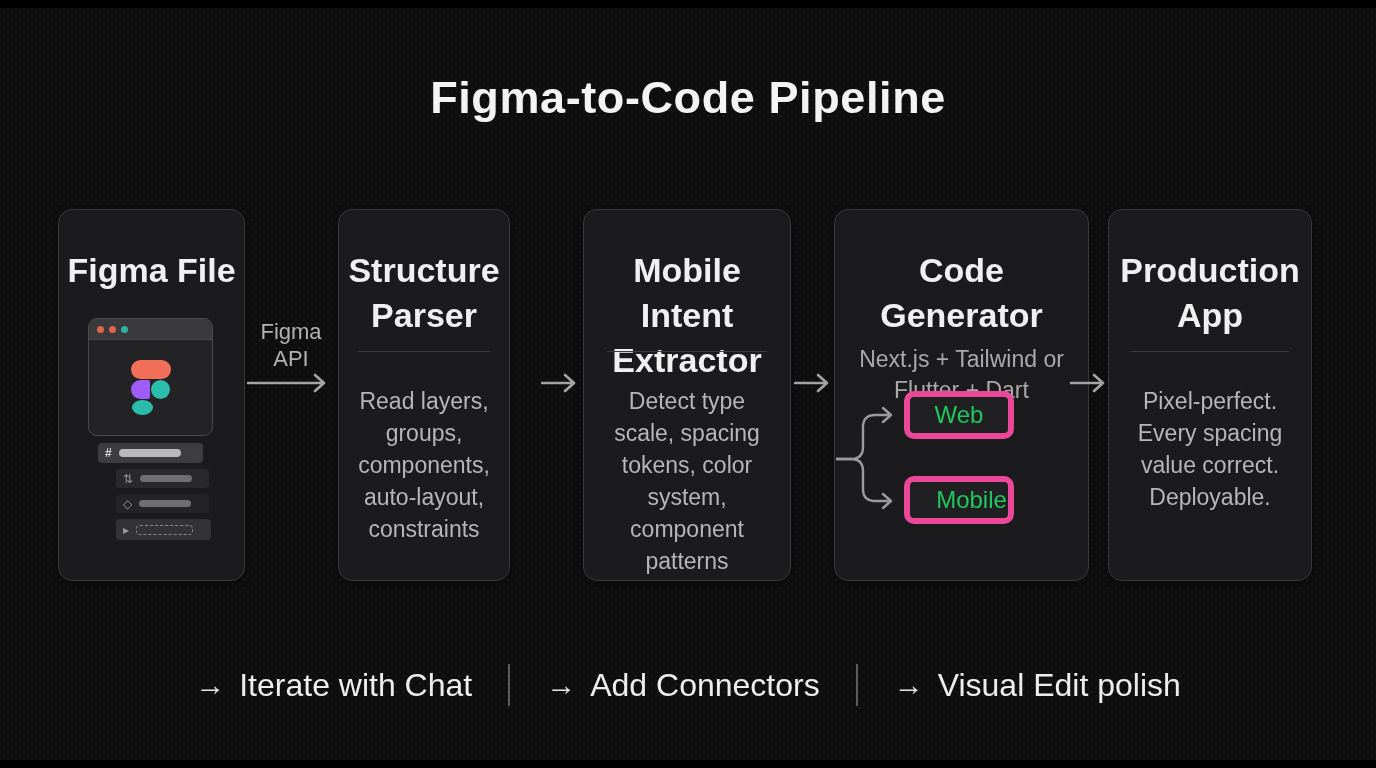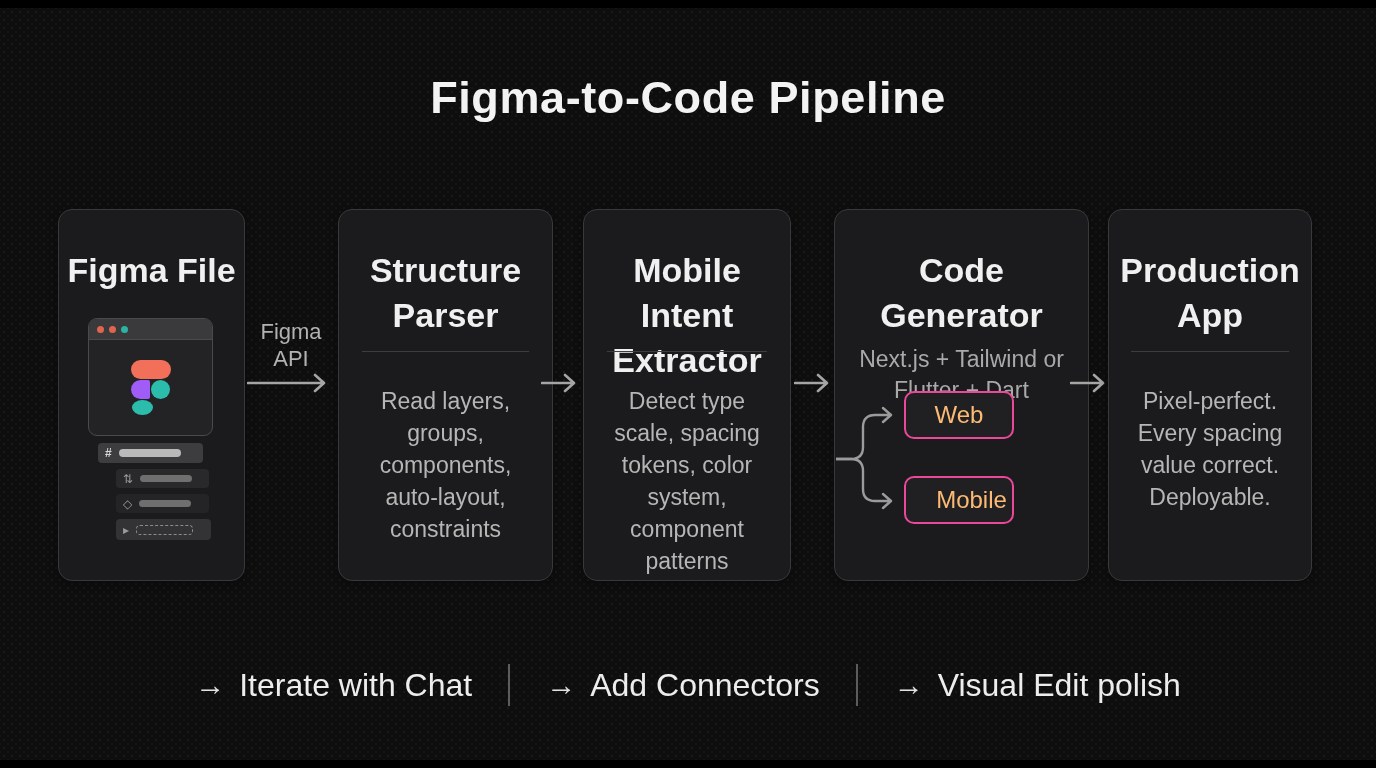--- a/index.html
+++ b/index.html
@@ -28,21 +28,21 @@
   }
 
   .card {
     position:absolute; top:209px; height:372px; box-sizing:border-box;
     background: var(--card-bg, #1b1b1d);
     border:1px solid var(--card-border, #39393b);
     border-radius:14px; text-align:center; z-index:2;
     box-shadow:0 2px 10px rgba(0,0,0,0.35);
   }
   #card-figma-file      { left:58px;   width:187px; }
-  #card-structure-parser{ left:338px;  width:215px; }
+  #card-structure-parser{ left:338px;  width:172px; }
   #card-design-intent   { left:583px;  width:208px; }
   #card-code-generator  { left:834px;  width:255px; }
   #card-production-app  { left:1108px; width:204px; }
 
   .card-title {
     margin:38px 8px 0; font-size:34px; line-height:1.32; font-weight:bold;
     color:#f0f0f0;
   }
   .card-divider {
     position:absolute; top:141px; left:11%; width:78%; height:0;
@@ -94,23 +94,23 @@
   .harrow { position:absolute; top:372px; z-index:2; }
   .api-label {
     position:absolute; left:247px; top:318px; width:88px; text-align:center;
     font-size:22px; line-height:1.24; color:#b2b2b2; z-index:2;
   }
 
   
   .branch-svg { position:absolute; left:1px; top:190px; }
   .output-box {
     position:absolute; left:69px; width:110px; height:48px; box-sizing:border-box;
-    border:2px solid #ec4899; border-radius:10px; background:#202023;
+    border:6px solid #ec4899; border-radius:10px; background:#202023;
     display:flex; align-items:center; justify-content:center;
-    font-size:24px; color:#fdba74;
+    font-size:24px; color:#22c55e;
   }
   #web-box { top:181px; } #mobile-box { top:266px;padding-left:25px; }
 
   
   .footer {
     position:absolute; top:659px; left:0; width:100%; height:52px;
     display:flex; align-items:center; justify-content:center; gap:36px;
     font-size:32px; color:#ededed; z-index:2;
   }
   .footer-item { display:flex; align-items:center; gap:14px; }

